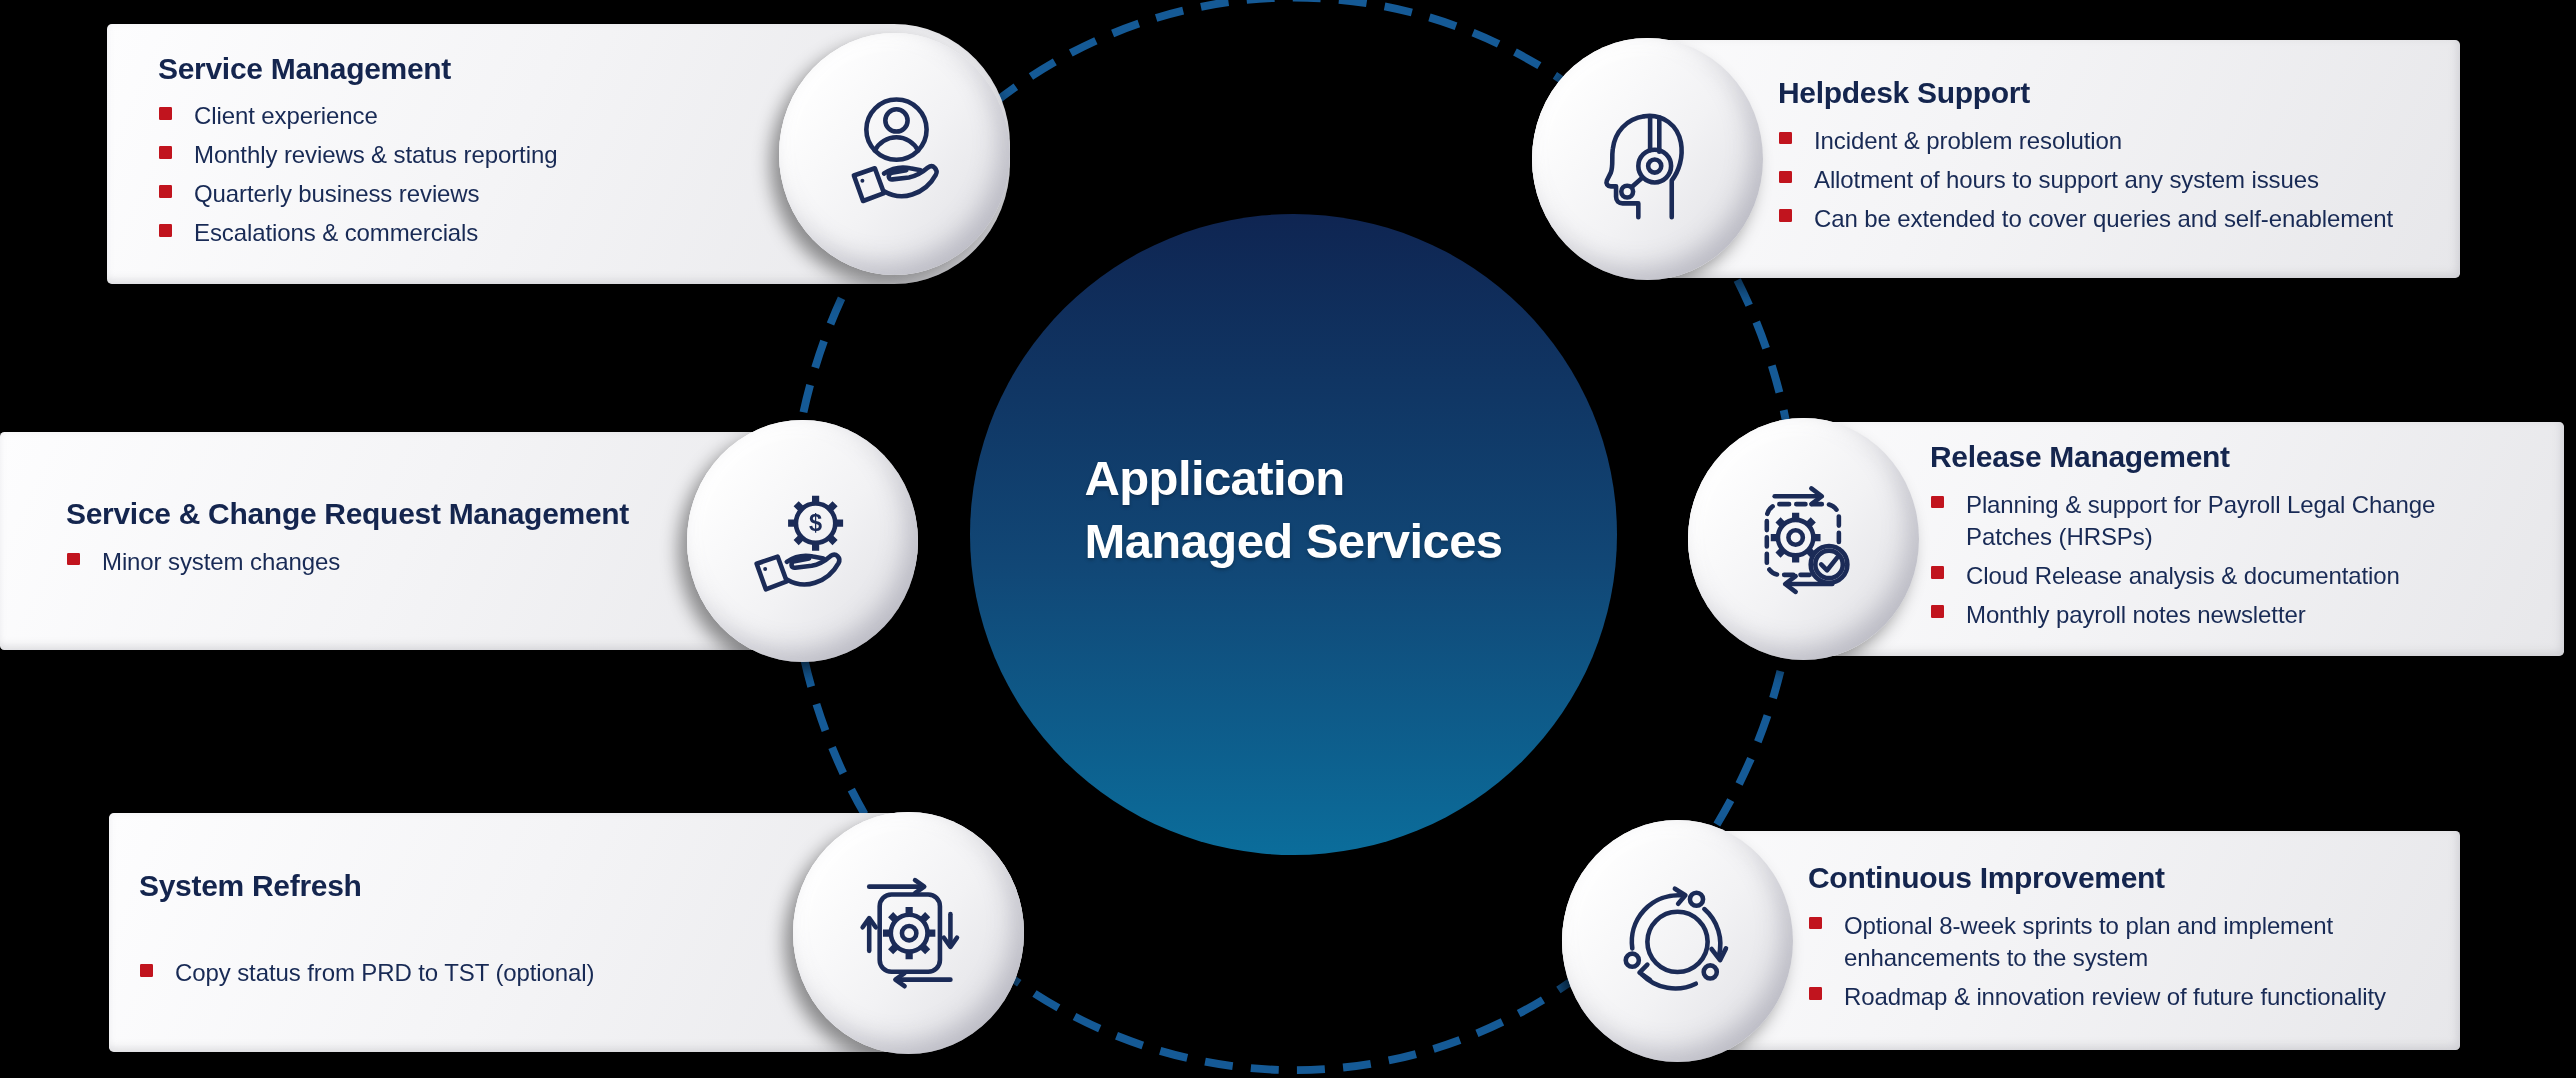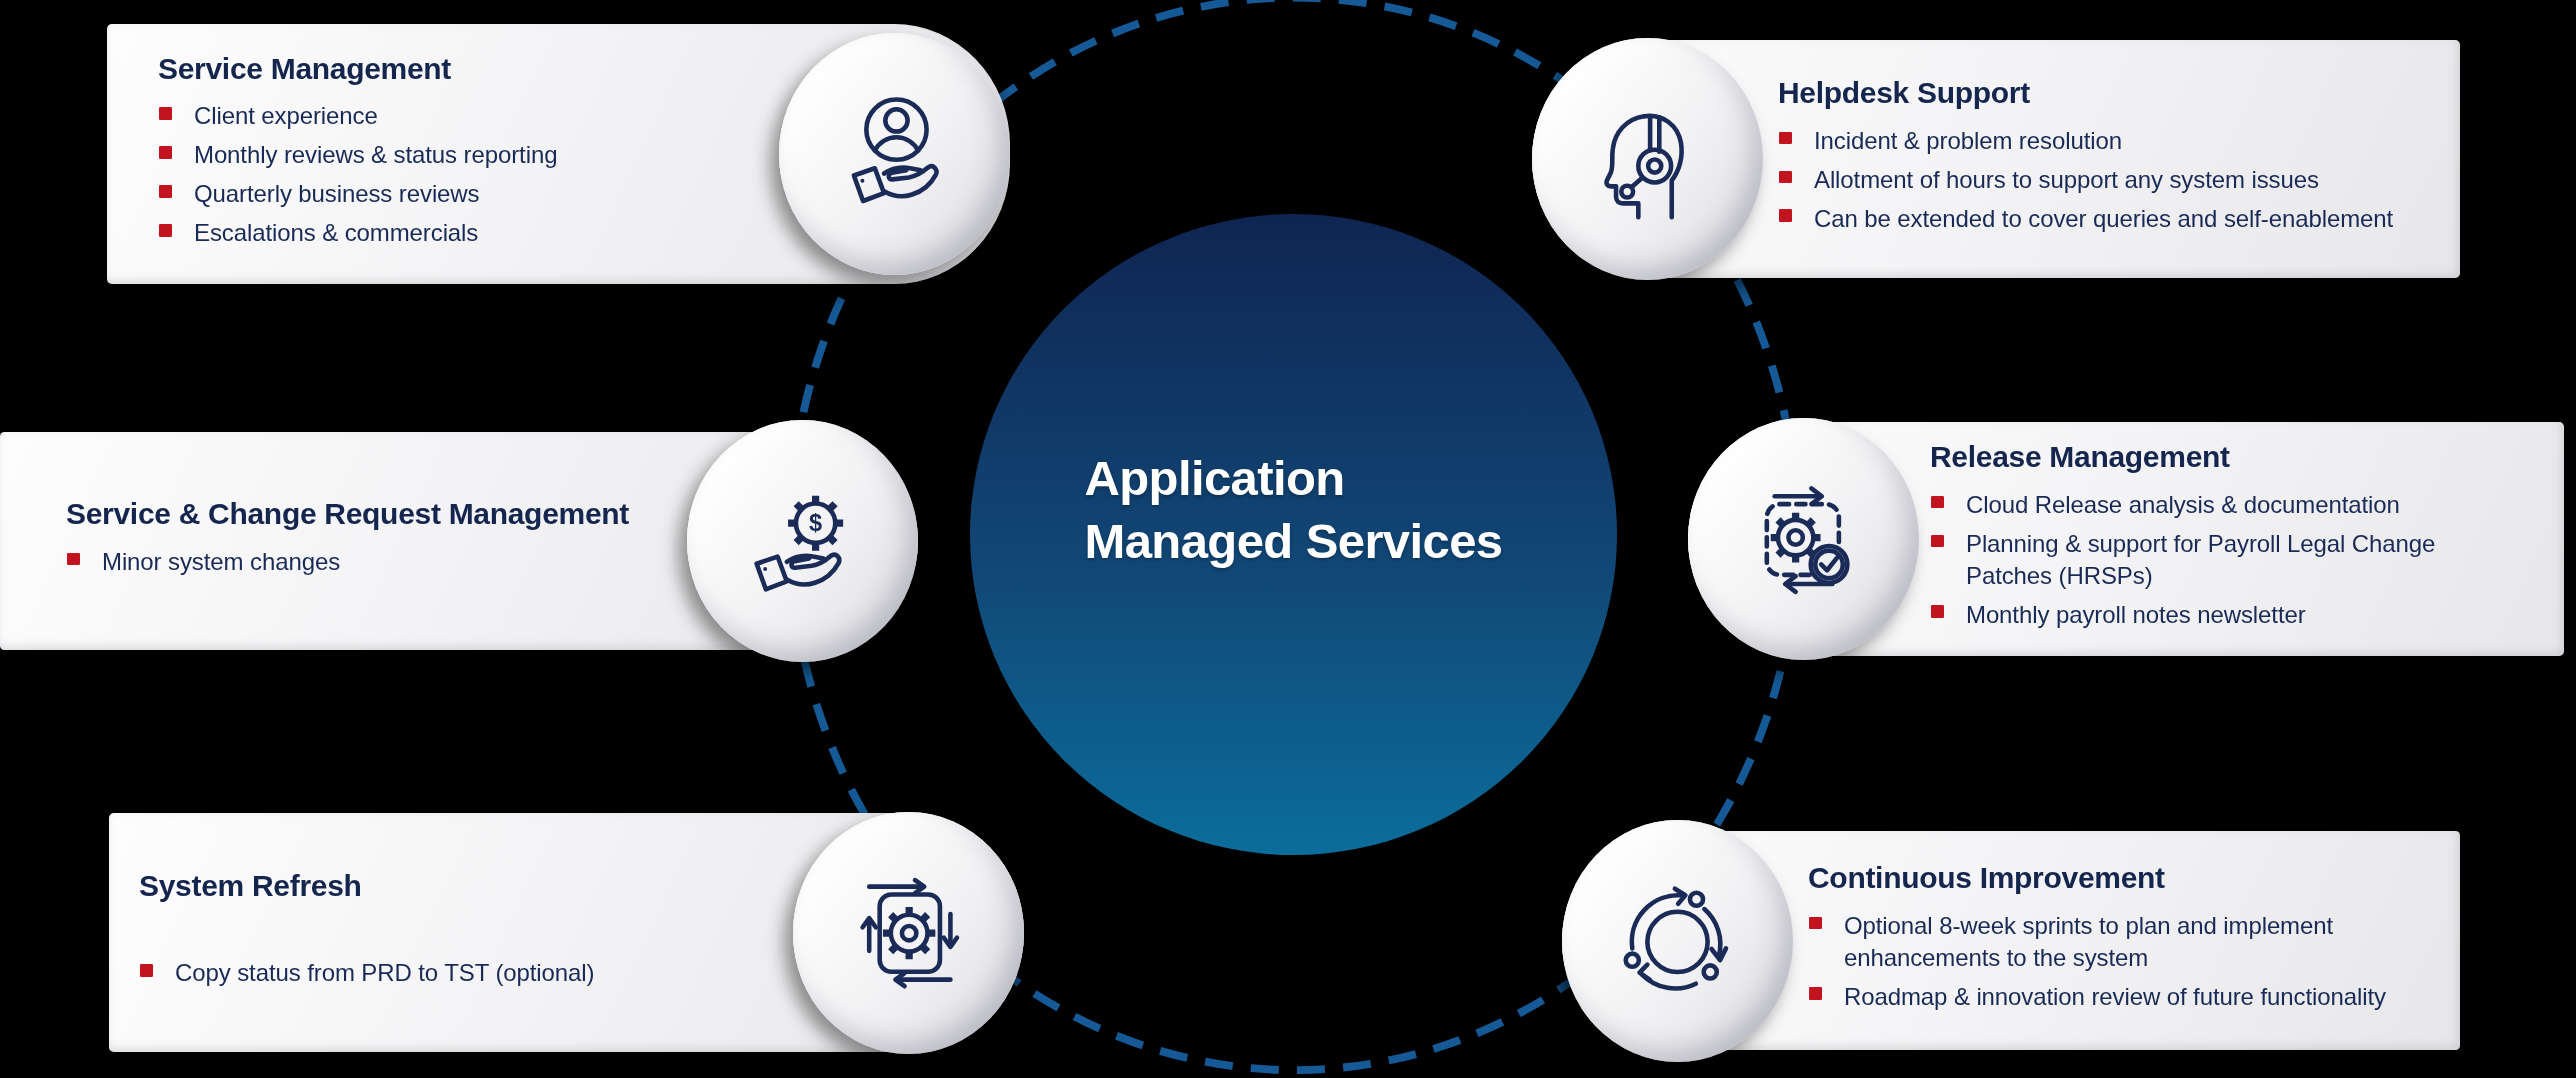--- a/index.html
+++ b/index.html
@@ -182,25 +182,25 @@
       <circle class="mask" cx="139" cy="138" r="28" stroke="#1b2b57"></circle>
       <circle cx="139" cy="138" r="21"></circle>
       <path d="M127,138 L136,147 L152,127"></path>
     </svg>
   </div>
   <div class="content" style="left:242px;right:61px;">
     <div class="title">Release Management</div>
     <ul class="list">
       <li class="li">
           <span class="sq"></span>
+          <span class="btxt">Planning &amp; support for Payroll Legal Change Patches (HRSPs)</span>
+        </li>
+      <li class="li">
+          <span class="sq"></span>
           <span class="btxt">Cloud Release analysis &amp; documentation</span>
-        </li>
-      <li class="li">
-          <span class="sq"></span>
-          <span class="btxt">Planning &amp; support for Payroll Legal Change Patches (HRSPs)</span>
         </li>
       <li class="li">
           <span class="sq"></span>
           <span class="btxt">Monthly payroll notes newsletter</span>
         </li>
     </ul>
   </div>
 </div>
 
 <div class="svc" style="left:109px;top:813px;width:915px;height:239px;">

